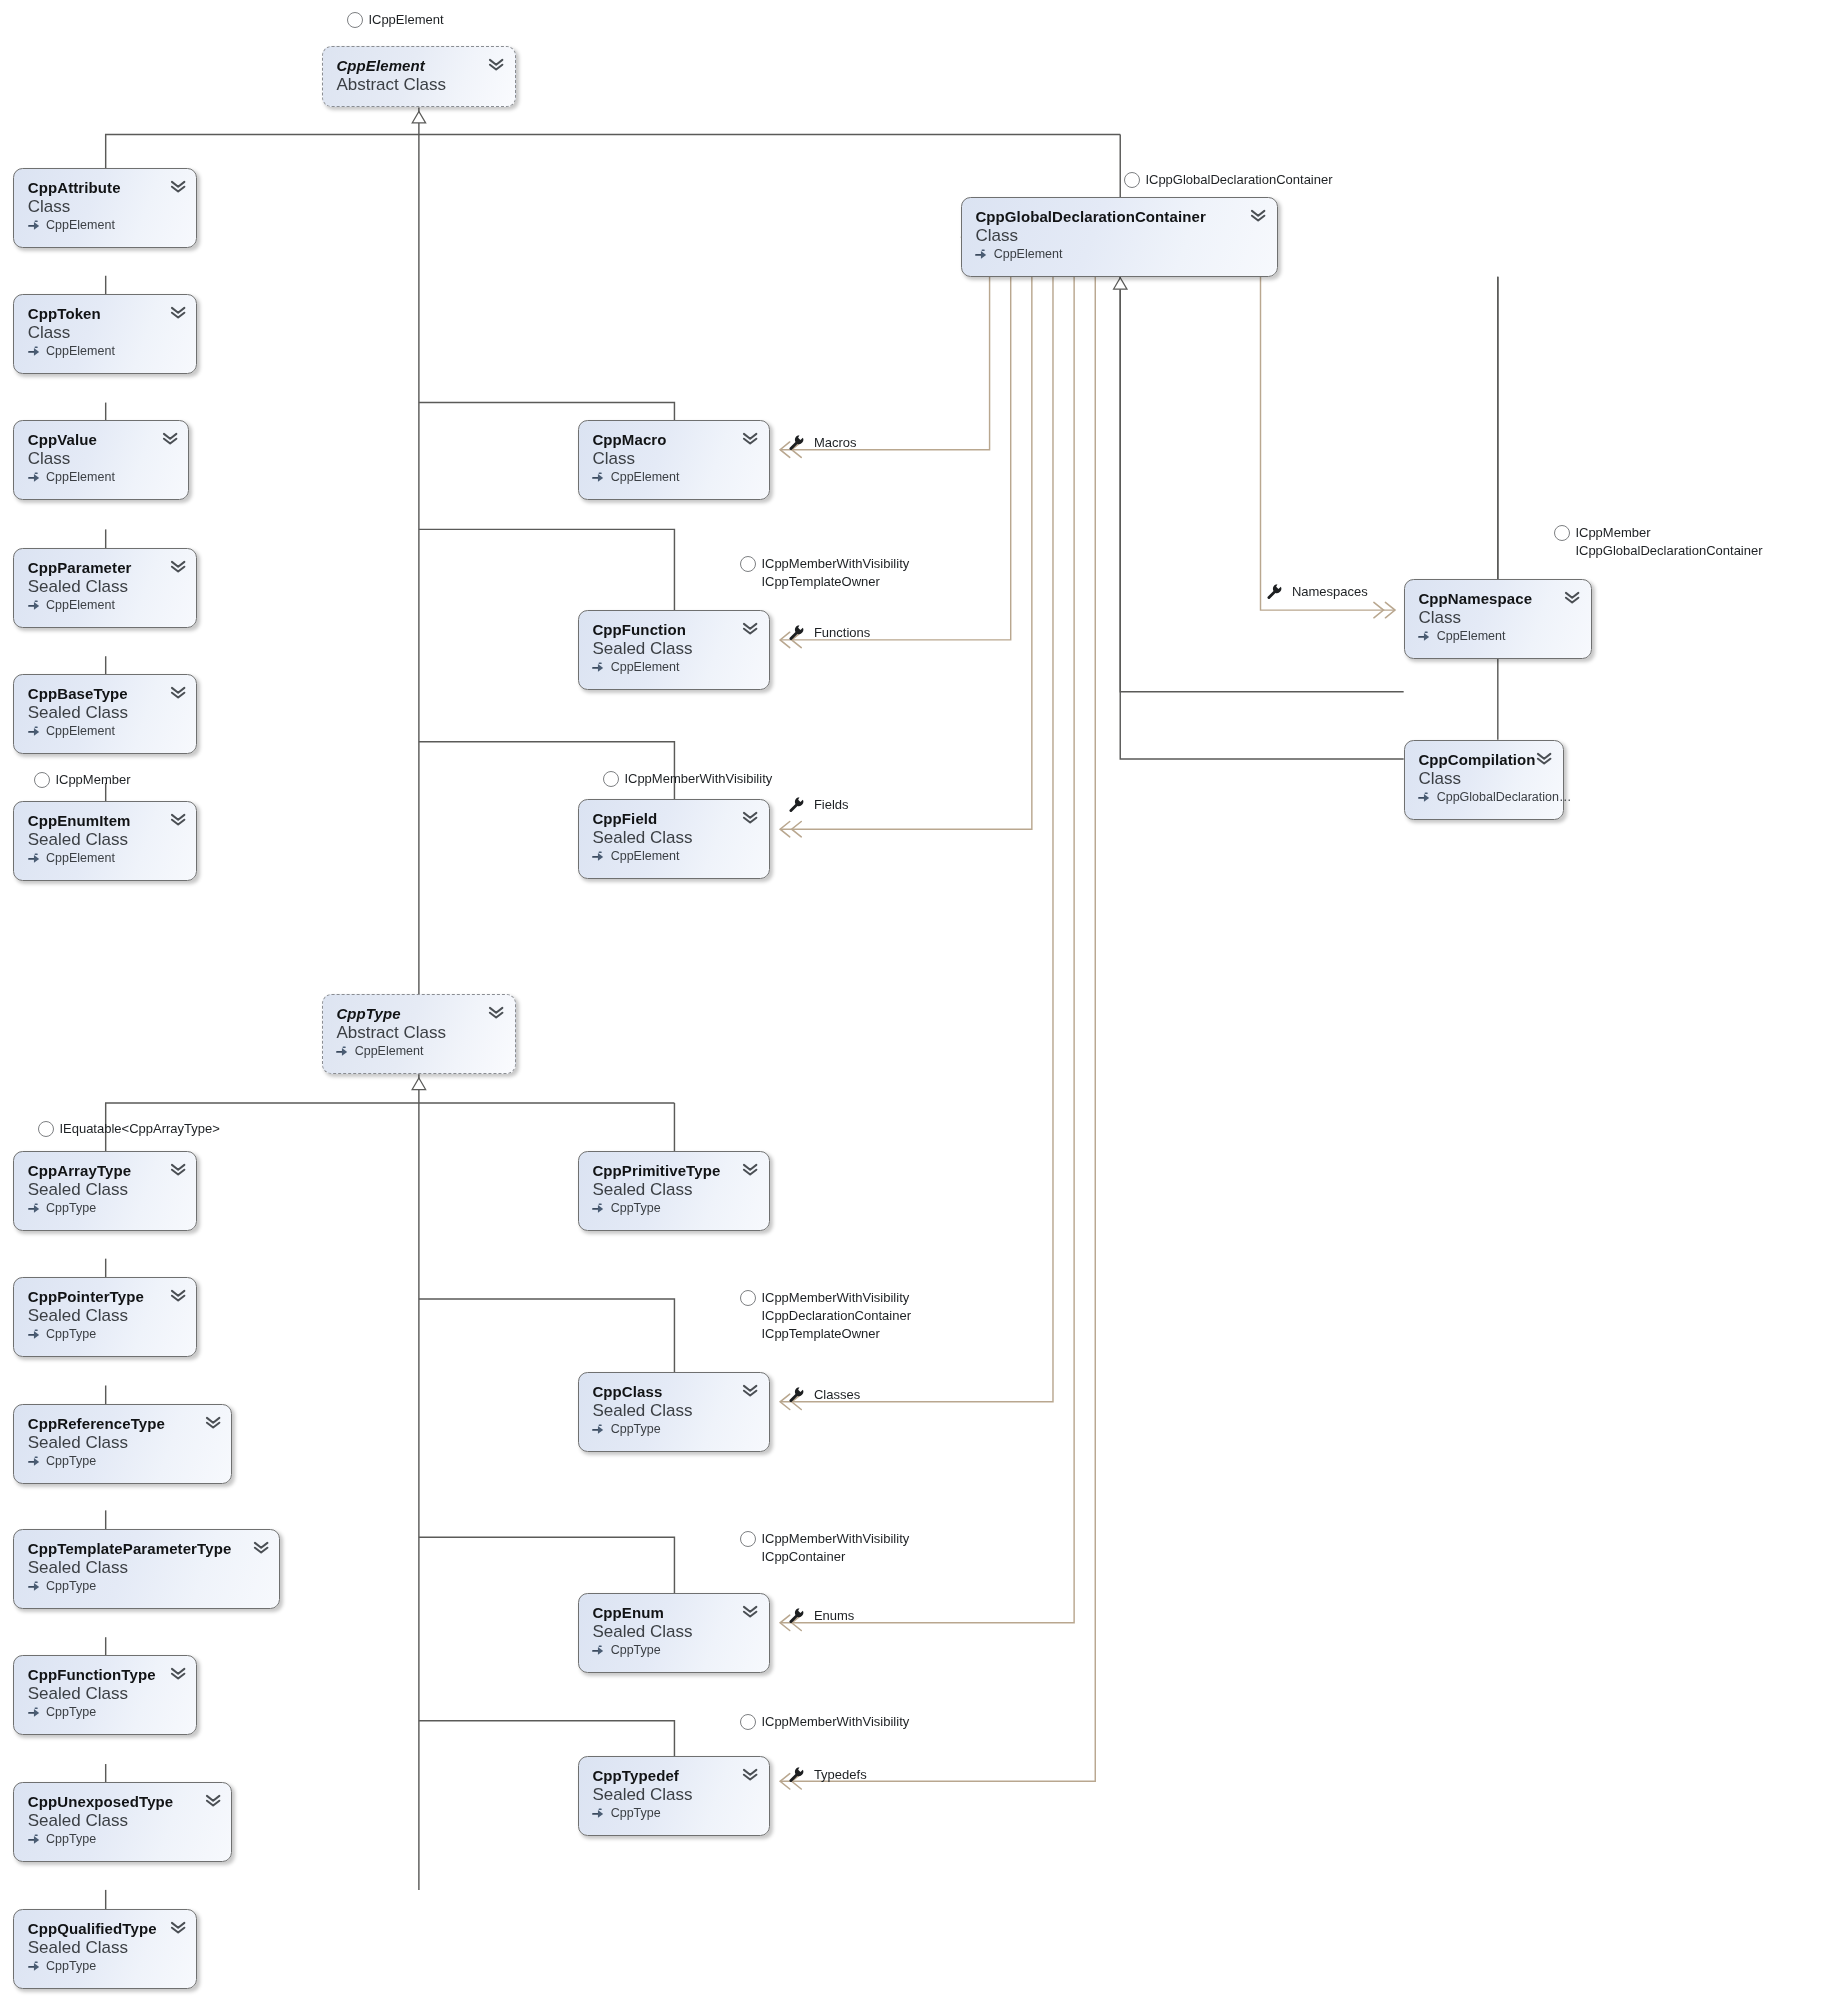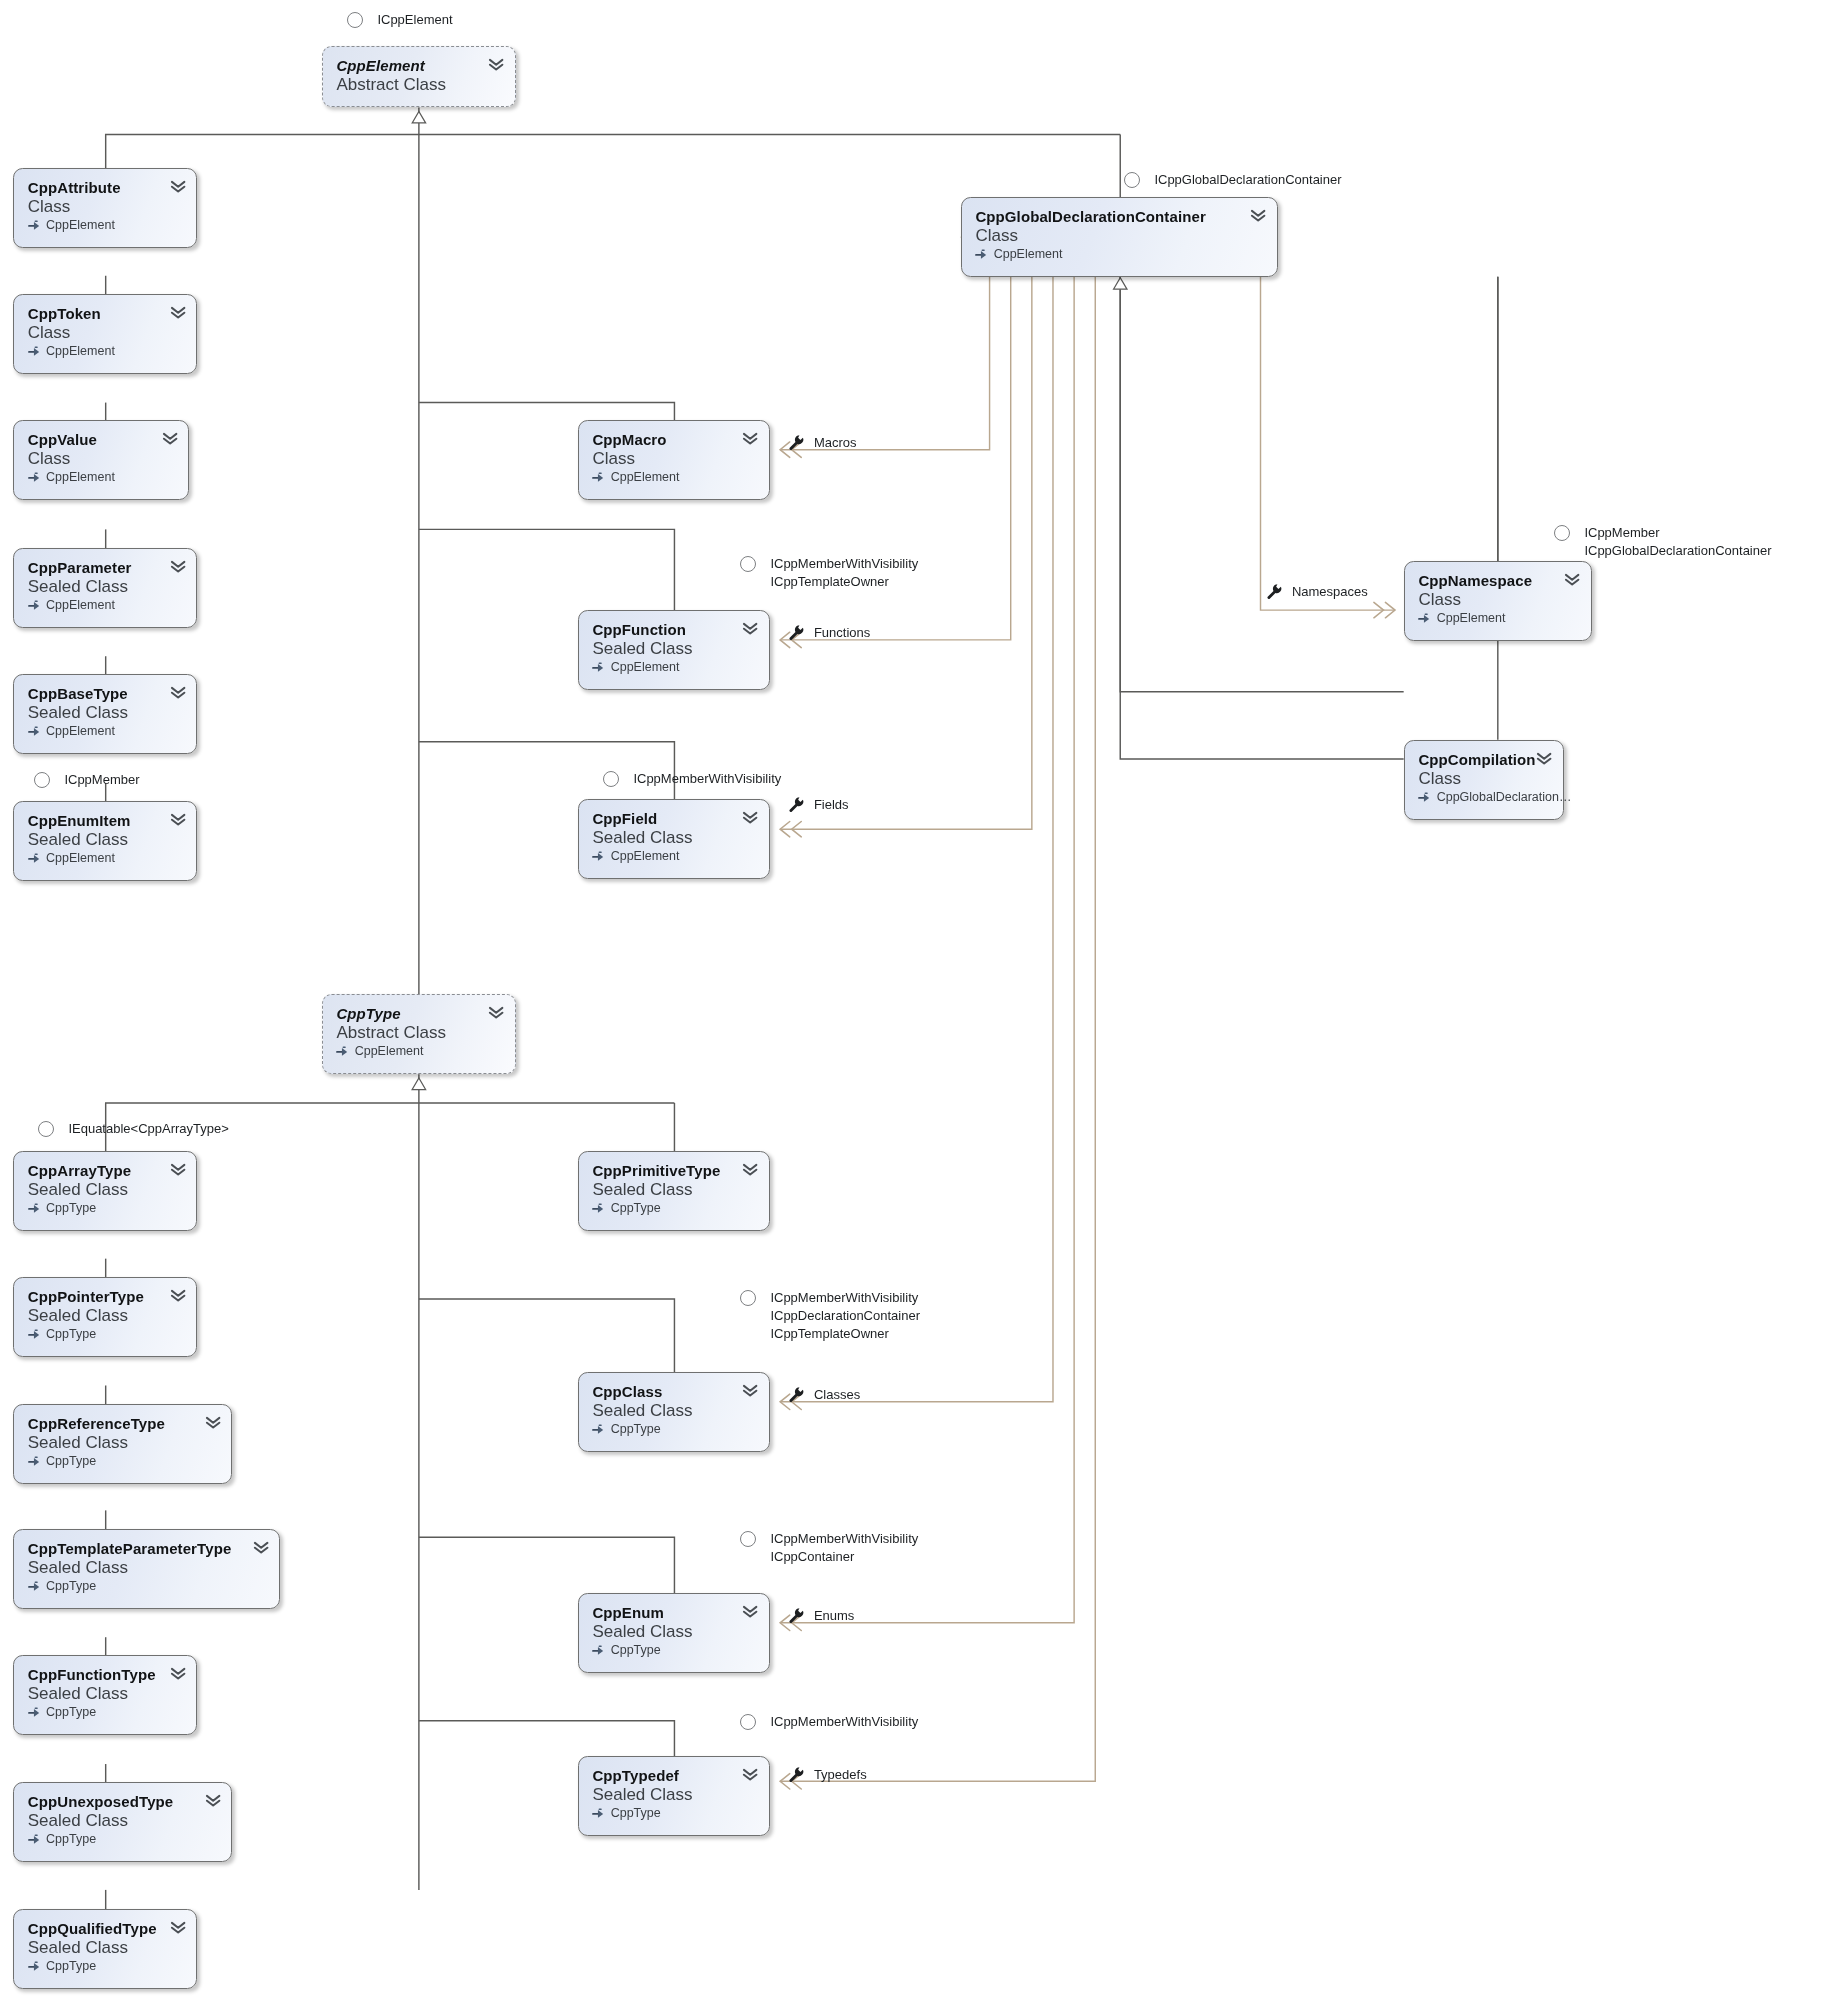--- a/index.html
+++ b/index.html
@@ -76,21 +76,21 @@
     width:16.3px;height:13.4px;
     opacity:.85;
   }
   .chev svg{display:block;}
   
   .lolli{
     position:absolute;
     z-index:6;
     display:flex;
     align-items:flex-start;
-    gap:14px;
+    gap:5px;
     pointer-events:none;
     justify-content:flex-end;
   }
   .lolli .ball{
     width:14.4px;height:14.4px;
     border:1.3px solid #7d7f82;
     border-radius:50%;
     background:#ffffff;
     flex:0 0 14.4px;
     margin-top:1px;
@@ -410,21 +410,21 @@
           </span>
           <span>CppElement</span>
         </div>
         <div class="chev">
           <svg viewBox="0 0 17 14" width="16.3" height="13.4">
             <path d="M2 2 L8.5 7 L15 2" fill="none" stroke="#2e3338" stroke-width="2.1" stroke-linecap="round" stroke-linejoin="round"></path>
             <path d="M2 7 L8.5 12 L15 7" fill="none" stroke="#2e3338" stroke-width="2.1" stroke-linecap="round" stroke-linejoin="round"></path>
           </svg>
         </div>
       </div>
-      <div class="node" style="left: 1404px; top: 561px; width: 188px; height: 80px;">
+      <div class="node" style="left: 1404px; top: 579px; width: 188px; height: 80px;">
         <div class="n-title">CppNamespace</div>
         <div class="n-kind">Class</div>
         <div class="n-base">
           <span class="arrow-glyph">
             <svg viewBox="0 0 13 13" width="12.5" height="12.5">
               <path d="M1 7.2 L7.4 7.2" stroke="#3b4a5e" stroke-width="1.8" stroke-linecap="round"></path>
               <path d="M6.2 3.2 L11.6 7.2 L6.2 11.2 Z" fill="#4a5c73"></path>
               <path d="M7.6 2.4 L9.4 2.4" stroke="#4a5c73" stroke-width="1.6" stroke-linecap="round"></path>
             </svg>
           </span>

